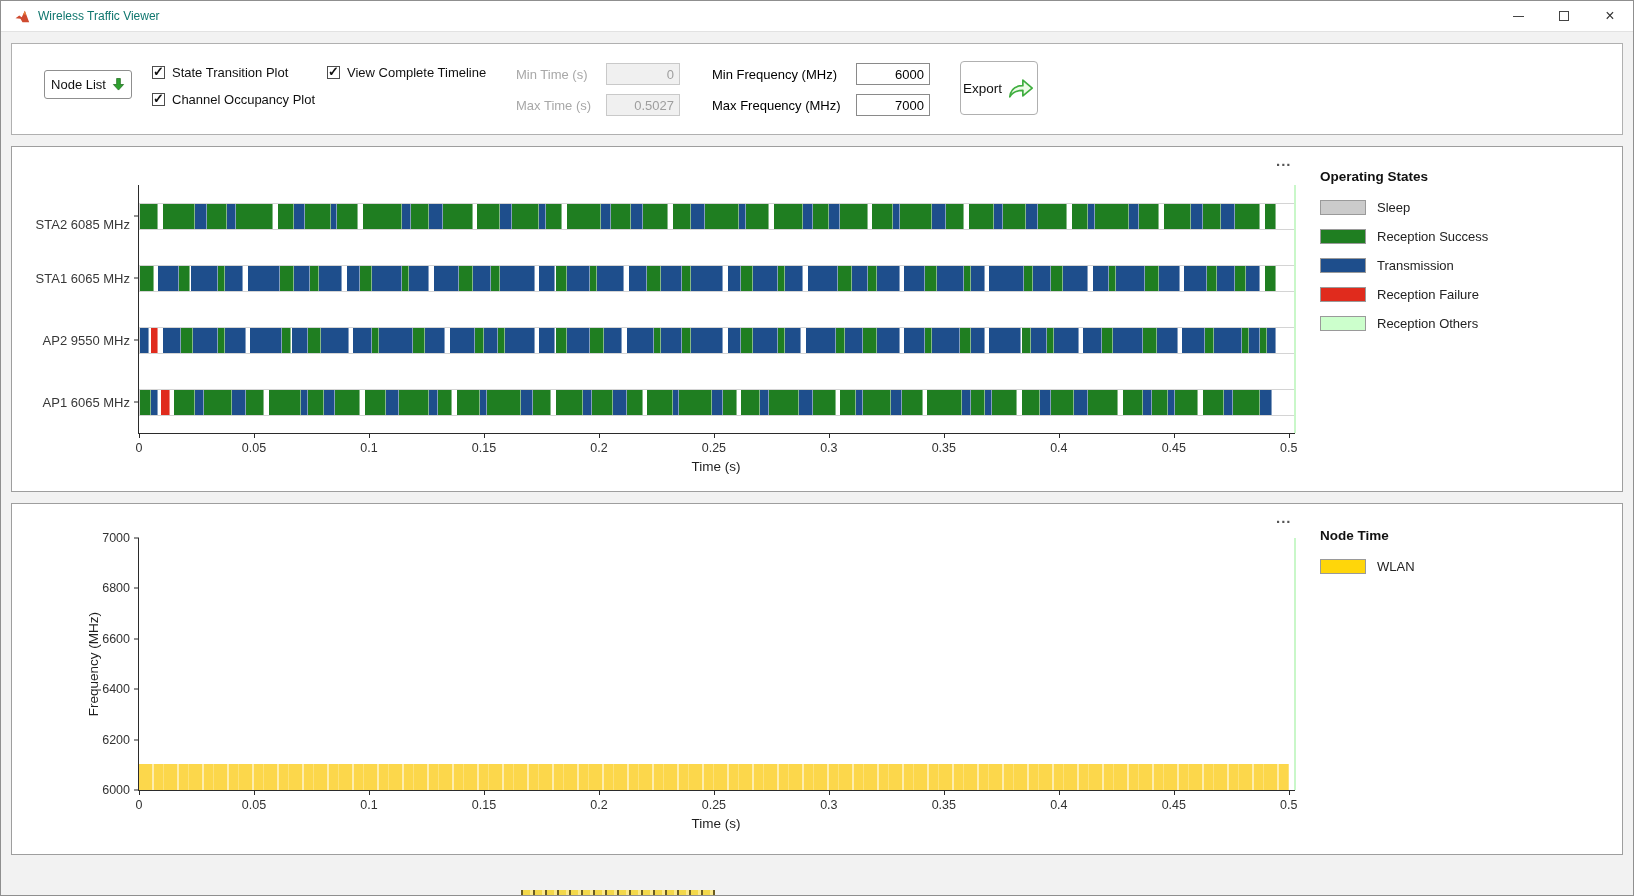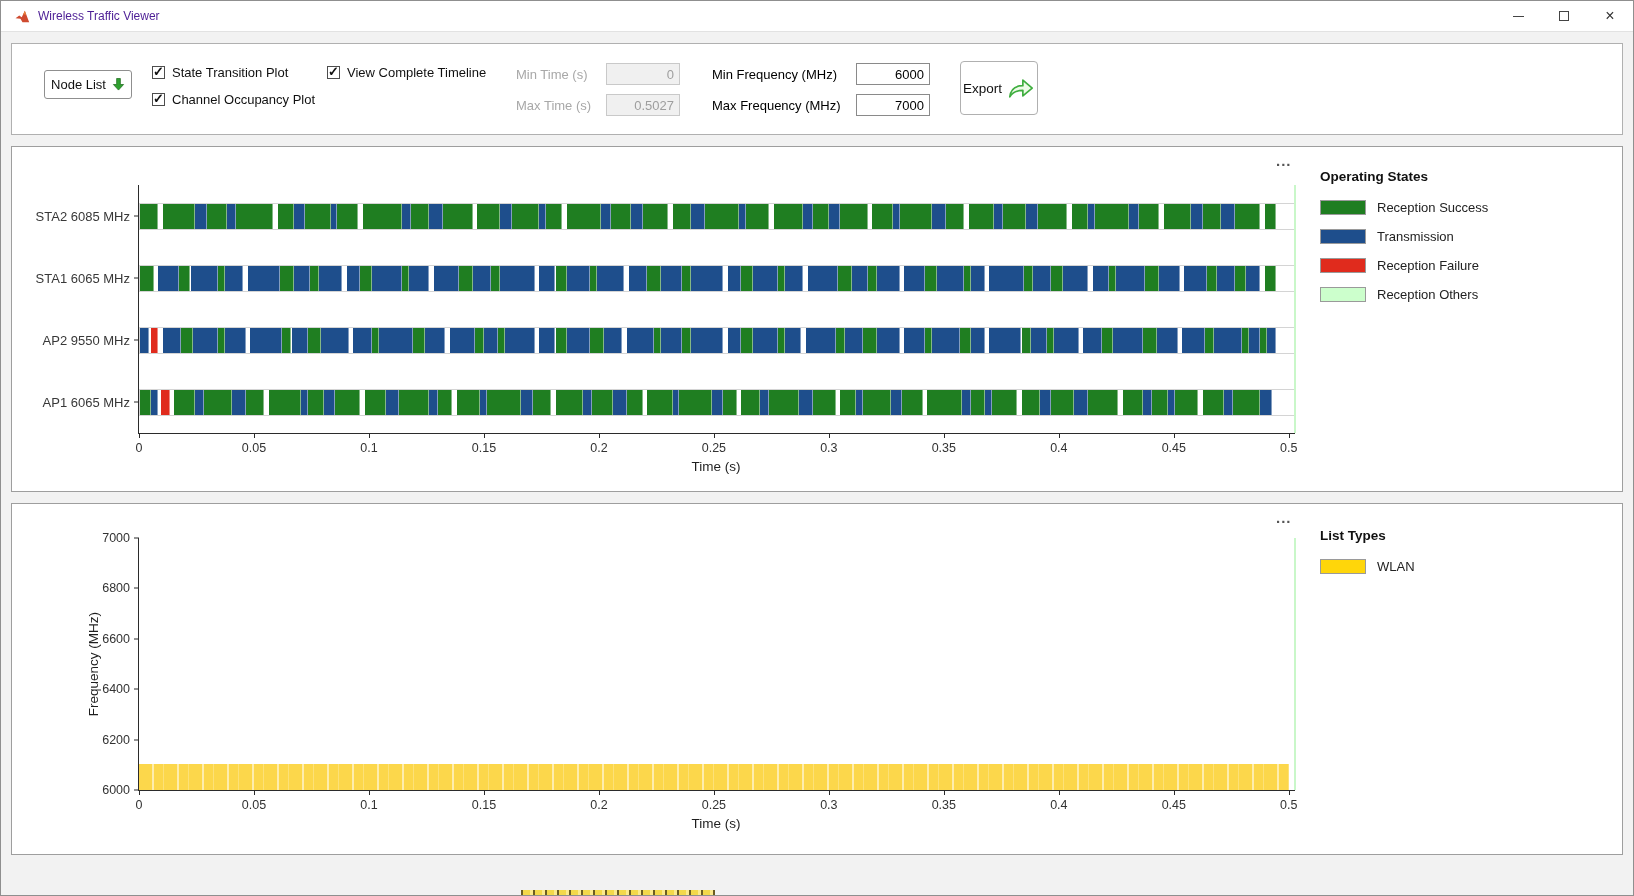--- a/index.html
+++ b/index.html
@@ -2,21 +2,21 @@
 <html><head>
 <meta charset="utf-8">
 <style>
   html,body{margin:0;padding:0;background:#cfcfcf;}
   .window{position:relative;width:1634px;height:896px;background:#f2f2f2;
     font-family:"Liberation Sans",sans-serif;overflow:hidden;border:1px solid #8f8f8f;box-sizing:border-box;}
   
   .titlebar{position:absolute;top:0;left:0;right:0;height:30px;background:#ffffff;
     border-bottom:1px solid #e2e2e2;display:flex;align-items:center;}
   .app-icon{margin-left:14px;display:flex;align-items:center;}
-  .title-text{margin-left:8px;font-size:12px;color:#4c1d95;}
+  .title-text{margin-left:8px;font-size:12px;color:#0f766e;}
   .win-controls{margin-left:auto;display:flex;height:30px;}
   .win-btn{width:46px;height:30px;display:flex;align-items:center;justify-content:center;cursor:pointer;}
   .glyph-min{width:11px;height:1px;background:#444;display:block;}
   .glyph-max{width:10px;height:10px;border:1px solid #444;display:block;box-sizing:border-box;}
   .glyph-close{font-size:16px;color:#333;line-height:1;}
   
   .toolbar{position:absolute;left:10px;top:42px;width:1612px;height:92px;background:#fff;
     border:1px solid #b0b0b0;box-sizing:border-box;}
   .node-list-btn{position:absolute;left:32px;top:26px;width:88px;height:29px;background:#fff;
     border:1px solid #8f8f8f;border-radius:3px;display:flex;align-items:center;justify-content:center;
@@ -148,21 +148,21 @@
           <path d="M3 21 C4 12 10 9 17 9 L17 3 L27 11.5 L17 20 L17 14 C11 14 6 16 3 21 Z" fill="#eefbe8" stroke="#3fae3f" stroke-width="1.8" stroke-linejoin="round"></path>
         </svg>
       </span>
     </button>
   </div>
 
   <div class="panel" id="state-panel">
     <button class="axes-menu">...</button>
     <div id="state-plot">
       <div class="plot-area">
-          <div class="row-label" style="top: 31px;">STA2 6085 MHz</div>
+          <div class="row-label" style="top: 39px;">STA2 6085 MHz</div>
           <div class="ytick" style="top: 31px;"></div>
           <div class="row-bar" style="top: 17.5px;">
             <div class="seg" title="Reception Success" style="left: 0%; width: 1.59141%; background: rgb(31, 126, 33);"></div>
             <div class="seg" title="Reception Success" style="left: 1.98926%; width: 2.78496%; background: rgb(31, 126, 33);"></div>
             <div class="seg" title="Transmission" style="left: 4.77422%; width: 0.994629%; background: rgb(30, 78, 140);"></div>
             <div class="seg" title="Reception Success" style="left: 5.76885%; width: 1.79033%; background: rgb(31, 126, 33);"></div>
             <div class="seg" title="Transmission" style="left: 7.55918%; width: 0.795703%; background: rgb(30, 78, 140);"></div>
             <div class="seg" title="Reception Success" style="left: 8.35488%; width: 3.18281%; background: rgb(31, 126, 33);"></div>
             <div class="seg" title="Reception Success" style="left: 11.9355%; width: 1.39248%; background: rgb(31, 126, 33);"></div>
             <div class="seg" title="Transmission" style="left: 13.328%; width: 0.994629%; background: rgb(30, 78, 140);"></div>
@@ -439,20 +439,24 @@
           <div class="xtick" style="left: 99.4629%;"></div>
           <div class="xtick-label" style="left: 99.4629%;">0.5</div>
           <div class="end-line" style="background: rgb(201, 247, 201);"></div>
         </div>
       <div class="x-axis-label">Time (s)</div>
     </div>
     <div class="legend">
       <div class="legend-title">Operating States</div>
       <div class="legend-items" id="op-legend-items">
           <div class="legend-item">
+            <span class="legend-swatch" style="background: rgb(203, 203, 203);"></span>
+            <span class="legend-label">Sleep</span>
+          </div>
+          <div class="legend-item">
             <span class="legend-swatch" style="background: rgb(31, 126, 33);"></span>
             <span class="legend-label">Reception Success</span>
           </div>
           <div class="legend-item">
             <span class="legend-swatch" style="background: rgb(30, 78, 140);"></span>
             <span class="legend-label">Transmission</span>
           </div>
           <div class="legend-item">
             <span class="legend-swatch" style="background: rgb(224, 43, 29);"></span>
             <span class="legend-label">Reception Failure</span>
@@ -505,21 +509,21 @@
           <div class="xtick" style="left: 89.5166%;"></div>
           <div class="xtick-label" style="left: 89.5166%;">0.45</div>
           <div class="xtick" style="left: 99.4629%;"></div>
           <div class="xtick-label" style="left: 99.4629%;">0.5</div>
           <div class="occ-band" style="left: 0%; width: 99.4629%; height: 26.46px; background: rgb(252, 215, 75);"></div>
           <div class="end-line" style="background: rgb(201, 247, 201);"></div>
         </div>
       <div class="x-axis-label">Time (s)</div>
     </div>
     <div class="legend">
-      <div class="legend-title">List Types</div>
+      <div class="legend-title">Node Time</div>
       <div class="legend-items" id="nt-legend-items">
           <div class="legend-item">
             <span class="legend-swatch" style="background: rgb(255, 214, 10);"></span>
             <span class="legend-label">WLAN</span>
           </div>
         </div>
     </div>
   </div>
 
   <div class="bottom-sliver"></div>

